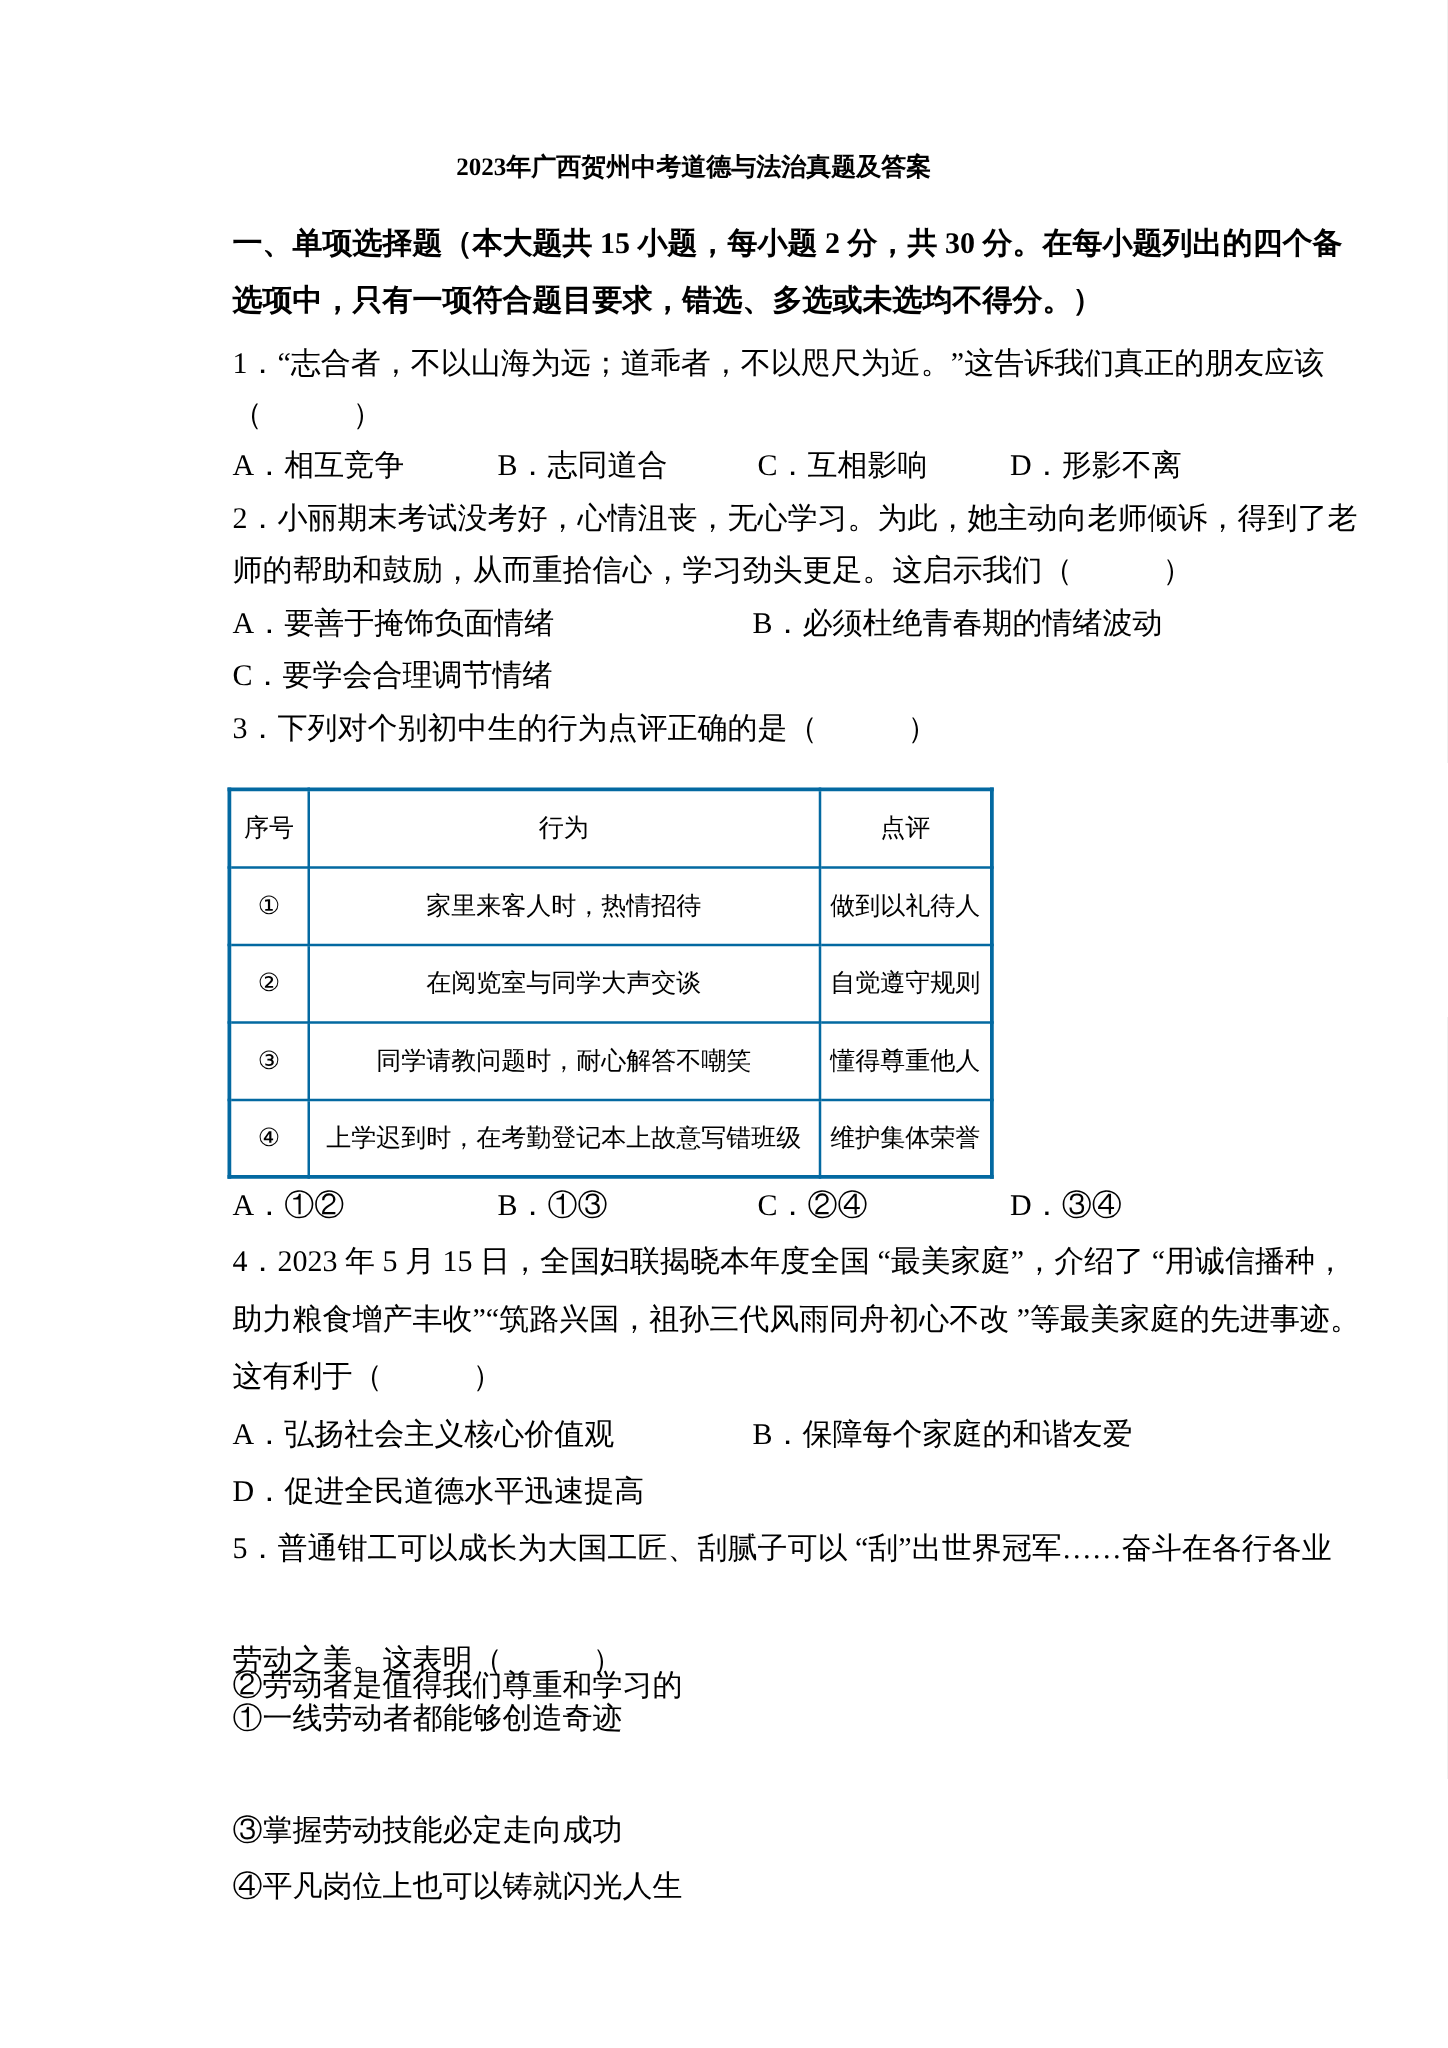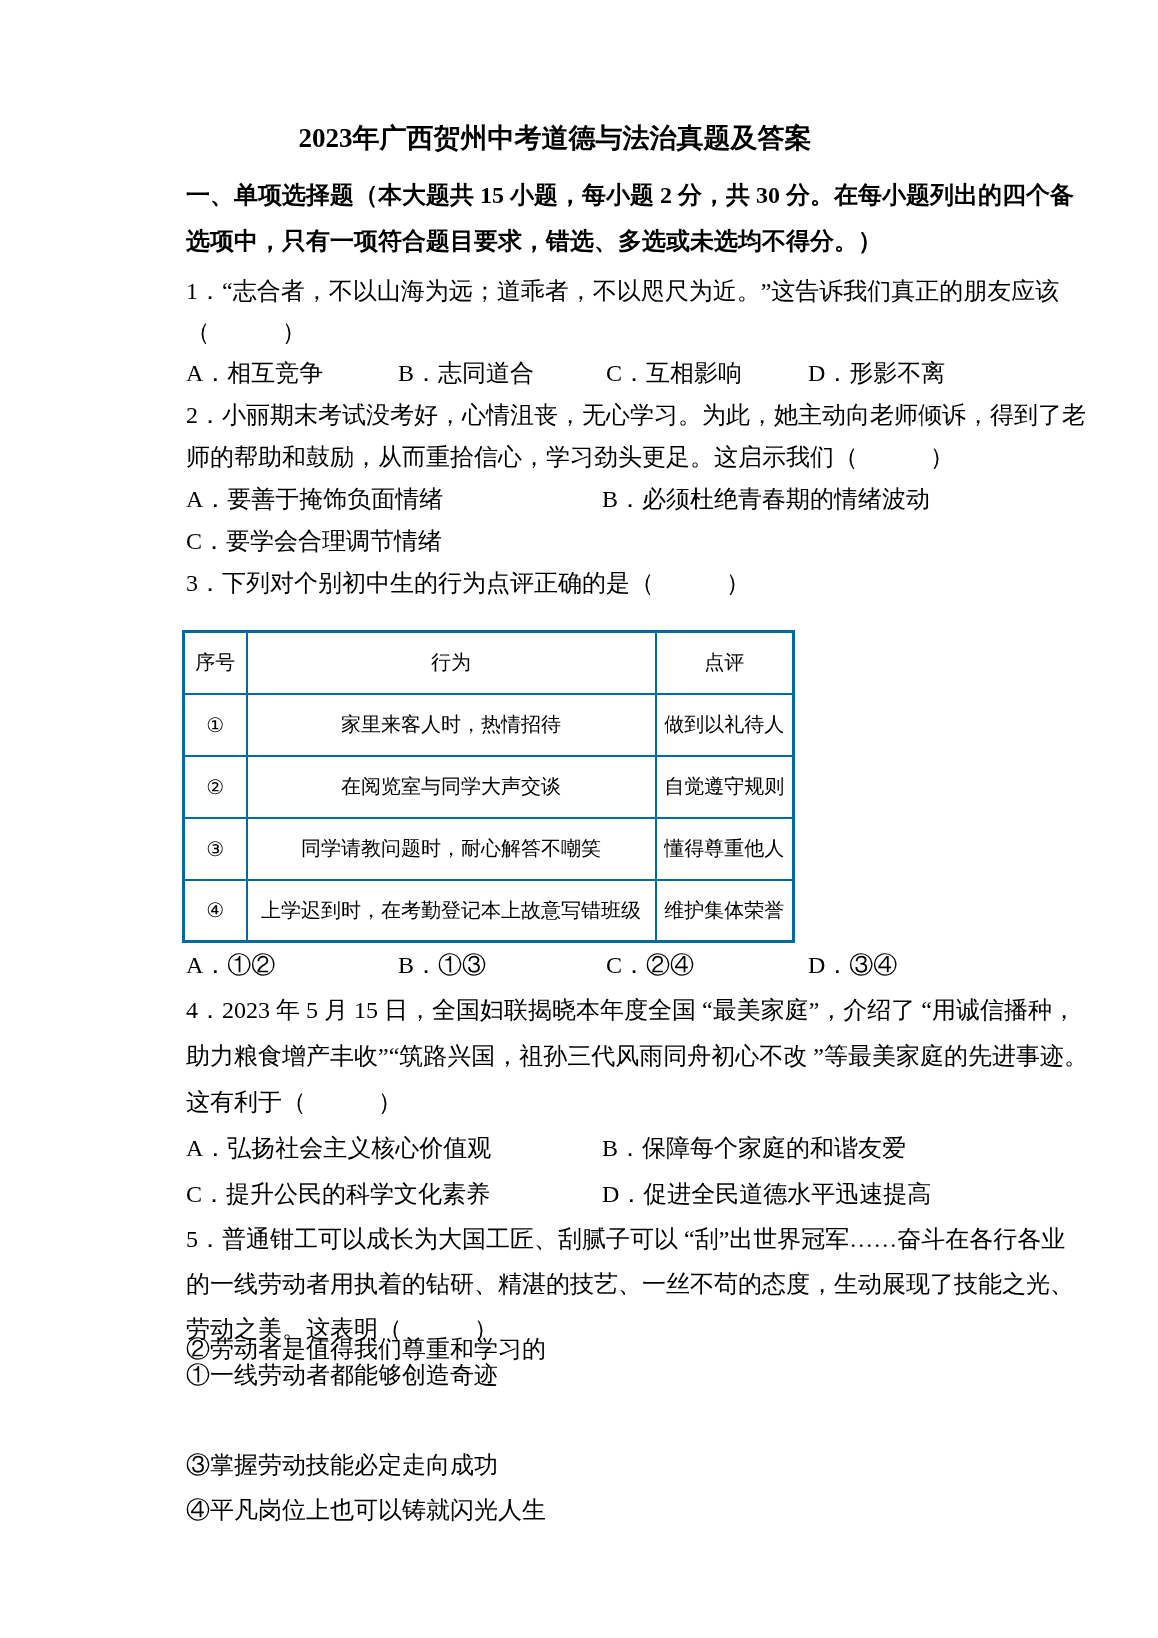--- a/index.html
+++ b/index.html
@@ -8,21 +8,21 @@
     width:1158px; height:1638px;
     margin:0 auto;
     background:#ffffff;
     color:#000000;
     font-family:"Liberation Serif","DejaVu Serif",serif;
     overflow:hidden;
   }
   .title {
     position:absolute; top:120px; left:0; width:1110px;
     text-align:center;
-    font-size:27px; font-weight:bold;
+    font-size:20px; font-weight:bold;
     white-space:pre;
   }
   .line {
     position:absolute; left:186px;
     font-size:24px; line-height:26px; height:26px;
     white-space:pre;
   }
   .bold { font-weight:bold; }
   .opt4 {
     display:grid;
@@ -129,25 +129,23 @@
   </div>
 
   <div class="line" style="top:997px">4．2023 年 5 月 15 日，全国妇联揭晓本年度全国 “最美家庭”，介绍了 “用诚信播种，</div>
   <div class="line" style="top:1043px">助力粮食增产丰收”“筑路兴国，祖孙三代风雨同舟初心不改 ”等最美家庭的先进事迹。</div>
   <div class="line" style="top:1089px">这有利于（　　　）</div>
   <div class="line opt2" style="top:1135px">
     <span>A．弘扬社会主义核心价值观</span>
     <span>B．保障每个家庭的和谐友爱</span>
   </div>
   <div class="line opt2" style="top:1181px">
-    <span>C．提升公民的科学文化素养</span>
     <span>D．促进全民道德水平迅速提高</span>
   </div>
 
   <div class="line" style="top:1226px">5．普通钳工可以成长为大国工匠、刮腻子可以 “刮”出世界冠军……奋斗在各行各业</div>
-  <div class="line" style="top:1271px">的一线劳动者用执着的钻研、精湛的技艺、一丝不苟的态度，生动展现了技能之光、</div>
   <div class="line" style="top:1316px">劳动之美。这表明（　　　）</div>
   <div class="line" style="top:1362px">①一线劳动者都能够创造奇迹</div>
   <div class="line" style="top:1336px">②劳动者是值得我们尊重和学习的</div>
   <div class="line" style="top:1452px">③掌握劳动技能必定走向成功</div>
   <div class="line" style="top:1497px">④平凡岗位上也可以铸就闪光人生</div>
 
 </div>
 
 </body></html>

